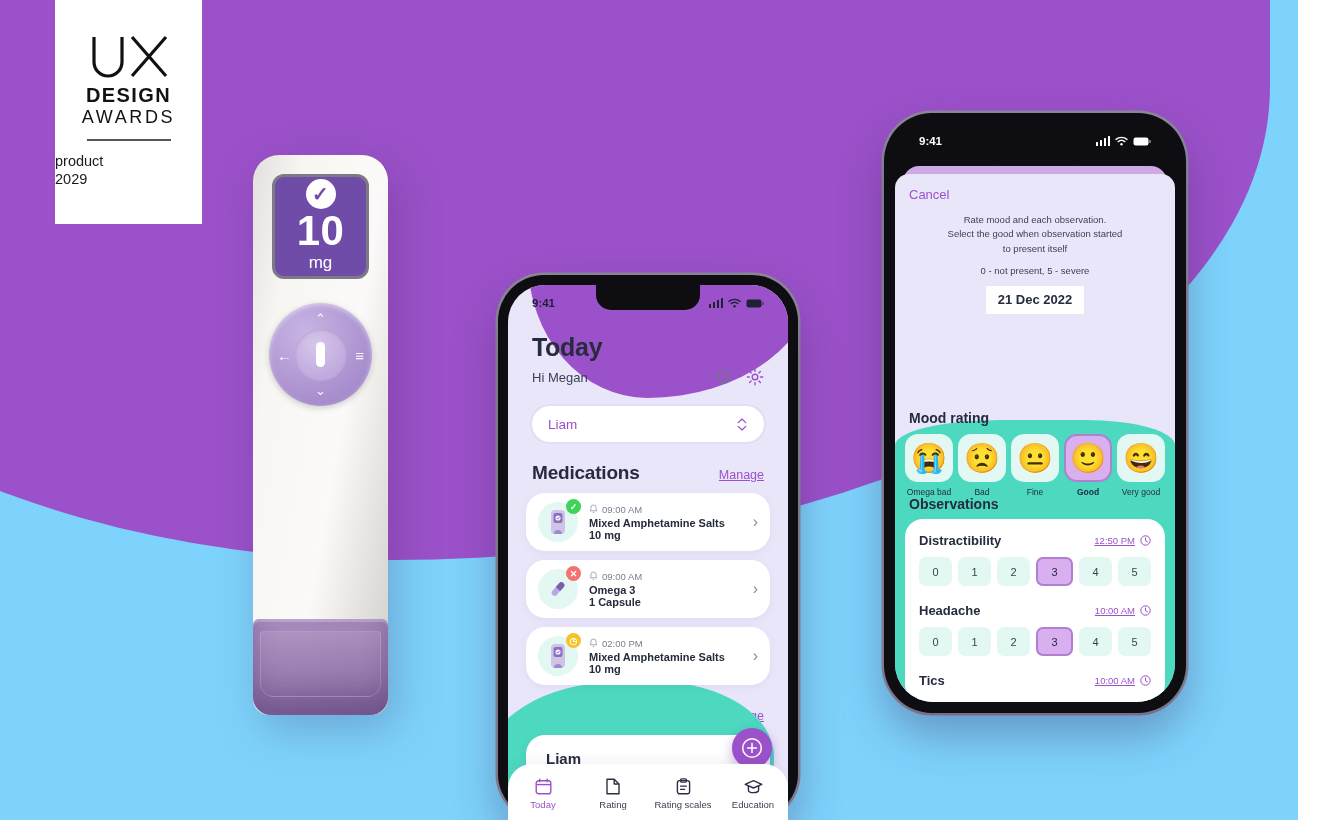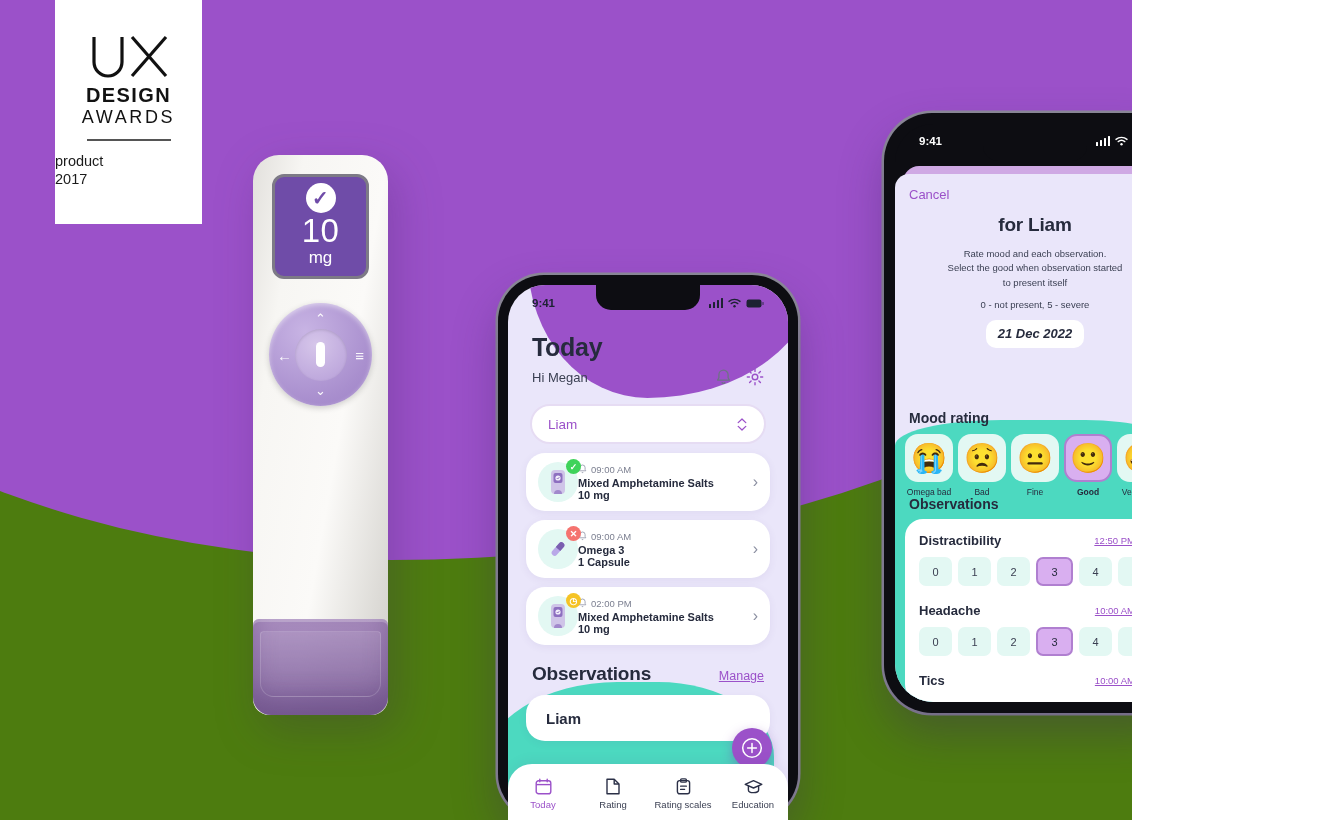--- a/index.html
+++ b/index.html
@@ -3,22 +3,22 @@
 <meta charset="utf-8">
 <style>
   * { box-sizing: border-box; margin: 0; padding: 0; }
   html, body {
     width: 1320px; height: 820px;
     overflow: hidden;
     font-family: "Liberation Sans", sans-serif;
   }
   #stage {
     position: relative;
-    width: 1132px; height: 820px;
-    background: #4d7c0f;
+    width: 1298px; height: 820px;
+    background: #7dd3fc;
     overflow: hidden;
   }
 
   
   .blob-purple {
     position: absolute;
     left: -420px; top: -470px;
     width: 1690px; height: 1030px;
     background: #9B51C9;
     border-radius: 0 0 52% 48% / 0 0 46% 54%;
@@ -76,21 +76,21 @@
     align-items: center; justify-content: center;
     color: #fff;
   }
   .device-check {
     width: 30px; height: 30px; border-radius: 50%;
     background: #fff; color: #6F4CA8;
     display: flex; align-items: center; justify-content: center;
     font-size: 20px; font-weight: bold; line-height: 1;
     margin-bottom: 1px;
   }
-  .device-dose { font-size: 33px; font-weight: 400; line-height: 1; letter-spacing: .5px;}
+  .device-dose { font-size: 42px; font-weight: 700; line-height: 1; letter-spacing: .5px;}
   .device-unit { font-size: 17px; font-weight: 400; line-height: 1.3; }
   .dpad-outer {
     position: absolute; left: 16px; top: 148px;
     width: 103px; height: 103px; border-radius: 50%;
     background: radial-gradient(circle at 35% 28%, #c8b4e4, #a98fce 68%, #9d81c6);
     box-shadow: inset 0 2px 5px rgba(255,255,255,.5), 0 2px 6px rgba(0,0,0,.18);
     display: flex; align-items: center; justify-content: center;
   }
   .dpad-inner {
     width: 52px; height: 52px; border-radius: 50%;
@@ -204,21 +204,21 @@
   }
   .badge {
     position: absolute; right: -3px; top: -3px;
     width: 15px; height: 15px; border-radius: 50%;
     display: flex; align-items: center; justify-content: center;
     font-size: 9px; color: #fff; font-weight: bold;
   }
   .badge-done { background: #3FD35A; }
   .badge-miss { background: #F5736F; }
   .badge-wait { background: #F5C325; }
-  .med-text { flex: 1; }
+  .med-text { margin-left: 11px; flex: 1; }
   .med-time {
     font-size: 9.5px; color: #7b7f90; display: flex; align-items: center; gap: 4px;
   }
   .med-name { font-size: 11px; font-weight: bold; color: #262b3d; margin-top: 2px; }
   .med-dose { font-size: 11px; font-weight: bold; color: #262b3d; }
   .chev { color: #8c90a2; font-size: 16px; font-weight: 300; }
   .obs-card {
     position: relative; margin: 10px 18px 0; background: #fff;
     border-radius: 19px; height: 46px; display: flex; align-items: center;
     padding: 0 20px; box-shadow: 0 2px 8px rgba(90,60,130,.07);
@@ -268,22 +268,22 @@
   }
   .sheet-desc {
     text-align: center; font-size: 9.5px; color: #3a3f52;
     line-height: 1.5; margin-top: 11px;
   }
   .sheet-legend {
     text-align: center; font-size: 9.5px; color: #3a3f52; margin-top: 9px;
   }
   .date-pill {
     margin: 10px auto 0; width: 98px; height: 28px; background: #fff;
-    border-radius: 10px; display: flex; align-items: center; justify-content: center;
-    font-size: 13px; font-weight: bold; color: #262b3d; font-style: italic;
+    border-radius: 1px; display: flex; align-items: center; justify-content: center;
+    font-size: 13px; font-weight: bold; color: #262b3d;
   }
   .sheet-teal {
     position: absolute; left: 0; right: 0; top: 246px; bottom: 0;
     background: #4CD9C0;
     border-radius: 38% 32% 0 0 / 9% 9% 0 0;
   }
   .lbl-mood {
     position: absolute; left: 14px; top: 236px; z-index: 4;
     font-size: 14px; font-weight: bold; color: #262b3d;
   }
@@ -333,21 +333,21 @@
   <div class="award">
     <svg class="award-ux" viewBox="0 0 82 46">
       <path d="M6 2 V27 a14 14 0 0 0 28 0 V2" fill="none" stroke="#111" stroke-width="3.2"></path>
       <line x1="44" y1="2" x2="78" y2="41" stroke="#111" stroke-width="3.2"></line>
       <line x1="78" y1="2" x2="44" y2="41" stroke="#111" stroke-width="3.2"></line>
     </svg>
     <div class="award-design">DESIGN</div>
     <div class="award-awards">AWARDS</div>
     <div class="award-rule"></div>
     <div class="award-sub">product</div>
-    <div class="award-sub">2017</div>
+    <div class="award-sub">2029</div>
   </div>
 
   <div class="device">
     <div class="device-body"></div>
 
     <div class="device-screen">
       <div class="device-check">✓</div>
       <div class="device-dose">10</div>
       <div class="device-unit">mg</div>
     </div>
@@ -410,20 +410,24 @@
         </div>
 
         <div class="sel-pill">
           <span class="sel-name">Liam</span>
           <svg width="12" height="17" viewBox="0 0 12 17">
             <path d="M2.2 6.6L6 3l3.8 3.6" fill="none" stroke="#9B51C9" stroke-width="1.3" stroke-linecap="round" stroke-linejoin="round"></path>
             <path d="M2.2 10.4L6 14l3.8-3.6" fill="none" stroke="#9B51C9" stroke-width="1.3" stroke-linecap="round" stroke-linejoin="round"></path>
           </svg>
         </div>
 
+        <div class="sec-head">
+          <span class="sec-title">Medications</span>
+          <span class="sec-link">Manage</span>
+        </div>
 
         <div class="med-card">
           <div class="med-ico-wrap">
             <div class="med-ico">
               <svg width="20" height="26" viewBox="0 0 20 26">
                 <rect x="3" y="1" width="14" height="24" rx="4" fill="#cfc4e8"></rect>
                 <rect x="5.5" y="4" width="9" height="10" rx="2" fill="#8d6fc0"></rect>
                 <circle cx="10" cy="9" r="2.6" fill="#f2eefb"></circle>
                 <path d="M8.8 9.1l.9.9 1.6-1.8" fill="none" stroke="#8d6fc0" stroke-width="1"></path>
                 <path d="M6 25a4 4 0 0 1 8 0z" fill="#8d6fc0" opacity=".7"></path>
@@ -577,21 +581,20 @@
           </svg>
         </span>
       </div>
 
       <div class="sheet-back"></div>
 
       <div class="sheet">
         <div class="sheet-cancel">Cancel</div>
 
         <div class="sheet-title">
-          <div>for Liam</div>
         </div>
 
         <div class="sheet-desc">
           <div>Rate mood and each observation.</div>
           <div>Select the good when observation started</div>
           <div>to present itself</div>
         </div>
 
         <div class="sheet-legend">0 - not present, 5 - severe</div>
 

